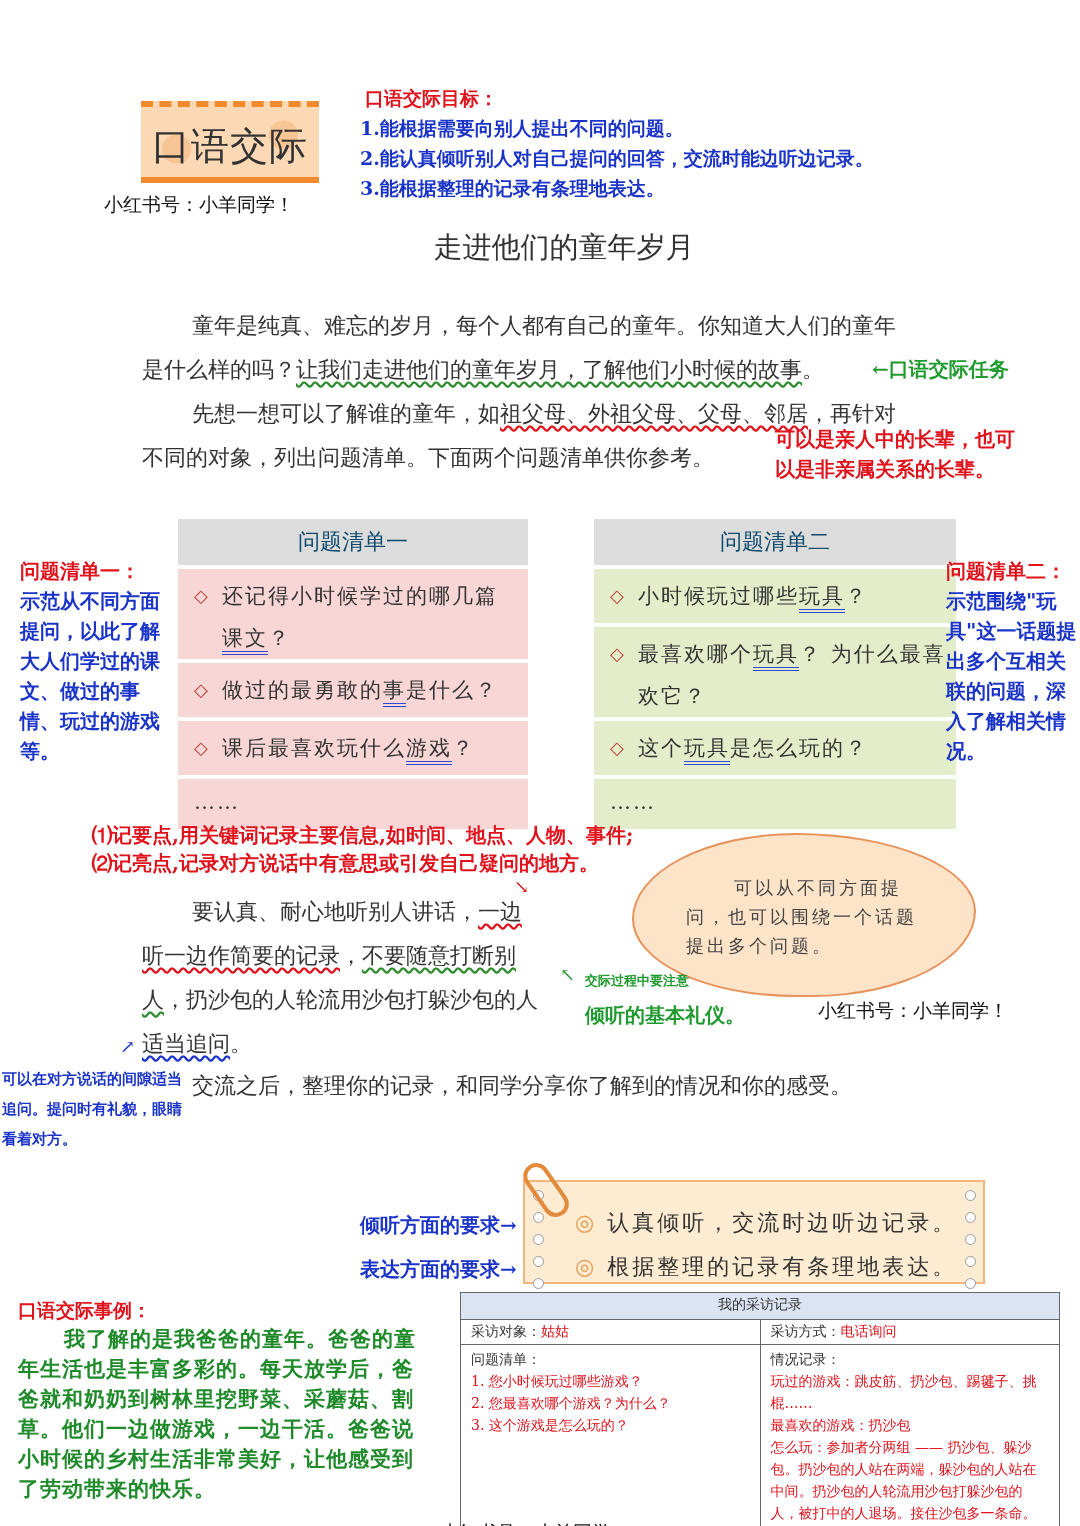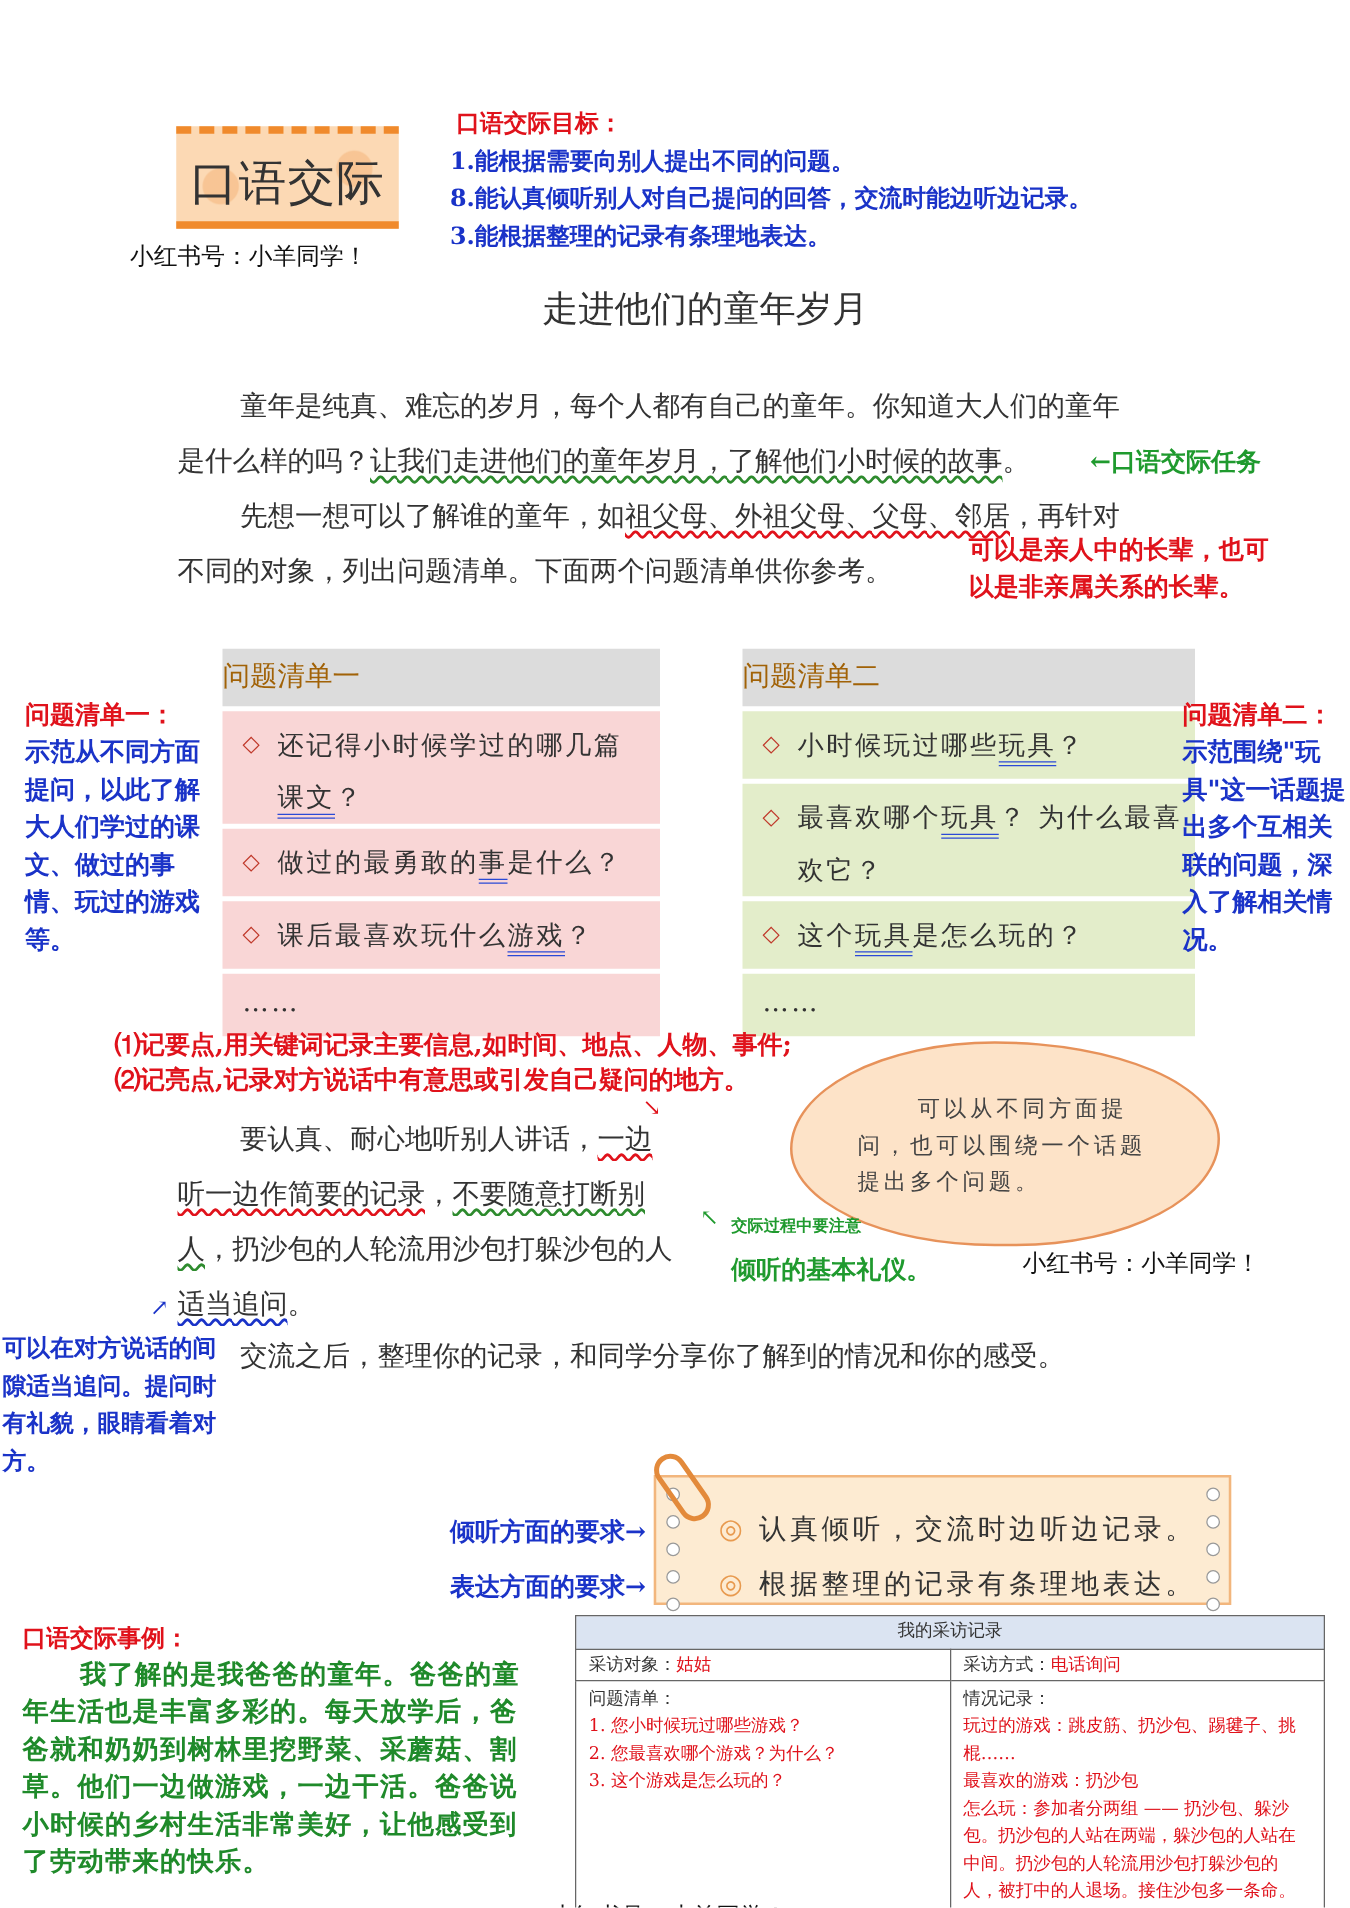--- a/index.html
+++ b/index.html
@@ -40,22 +40,22 @@
   .wavy-red { text-decoration:underline wavy #e0121b; text-underline-offset:4px; }
   .wavy-blue { text-decoration:underline wavy #1a33c8; text-underline-offset:4px; }
 
   .note-green { color:#1f9a2e; font-weight:bold; }
   .note-red { color:#e0121b; font-weight:bold; }
   .note-blue { color:#1a33c8; font-weight:bold; }
 
   
   .qlist { width:350px; }
   .qhead {
-    height:46px; background:#dcdcdc; line-height:46px;
-    font-size:22px; color:#a16207; margin-bottom:4px;
+    height:46px; background:#dcdcdc; text-align:center; line-height:46px;
+    font-size:22px; color:#0c4a6e; margin-bottom:4px;
   }
   .qitem { position:relative; margin-bottom:4px; padding:6px 10px 6px 44px; font-size:21px; line-height:42px; color:#333; letter-spacing:2px; }
   .qitem .diamond { position:absolute; left:16px; top:6px; color:#c0392b; font-size:18px; }
   .pink .qitem { background:#f9d6d6; }
   .green .qitem { background:#e3edca; }
   .dbl { border-bottom:4px double #2b49d6; padding-bottom:1px; }
   .qitem.more { padding-left:16px; height:38px; line-height:34px; }
 
   .side-note { font-size:20px; line-height:30px; font-weight:bold; }
 
@@ -92,21 +92,21 @@
 </head>
 <body>
 
 <div class="abs banner">
   <div class="banner-title">口语交际</div>
 </div>
 <div class="abs watermark" style="left:104px; top:172px;">小红书号：小羊同学！</div>
 
 <div class="abs goal-head kai">口语交际目标：</div>
 <div class="abs goal-line" style="left:360px; top:116px;">1.能根据需要向别人提出不同的问题。</div>
-<div class="abs goal-line" style="left:360px; top:146px;">8.能认真倾听别人对自己提问的回答，交流时能边听边记录。</div>
+<div class="abs goal-line" style="left:360px; top:146px;">2.能认真倾听别人对自己提问的回答，交流时能边听边记录。</div>
 <div class="abs goal-line" style="left:360px; top:176px;">3.能根据整理的记录有条理地表达。</div>
 
 <div class="abs main-title">走进他们的童年岁月</div>
 
 <div class="abs para" style="left:192px; top:304px;">童年是纯真、难忘的岁月，每个人都有自己的童年。你知道大人们的童年</div>
 <div class="abs para" style="left:142px; top:348px; white-space:nowrap;">
   <span>是什么样的吗？</span><span class="wavy-green">让我们走进他们的童年岁月，了解他们小时候的故事</span><span>。</span>
 </div>
 <div class="abs note-green" style="left:872px; top:356px; font-size:20px;">←口语交际任务</div>
 
@@ -177,21 +177,21 @@
 <div class="abs para" style="left:142px; top:978px; white-space:nowrap;">
   <span class="wavy-green">人</span><span>，扔沙包的人轮流用沙包打躲沙包的人</span>
 </div>
 <div class="abs para" style="left:142px; top:1022px; white-space:nowrap;">
   <span class="wavy-blue">适当追问</span><span>。</span>
 </div>
 <div class="abs" style="left:560px; top:964px; color:#1f9a2e; font-size:18px;">↖</div>
 <div class="abs note-green" style="left:585px; top:972px; font-size:13px;">交际过程中要注意</div>
 <div class="abs note-green" style="left:585px; top:1002px; font-size:20px;">倾听的基本礼仪。</div>
 <div class="abs" style="left:120px; top:1036px; color:#1a33c8; font-size:18px;">↗</div>
-<div class="abs side-note note-blue" style="left:2px; top:1064px; width:182px; font-size:19px;">可以在对方说话的间隙适当追问。提问时有礼貌，眼睛看着对方。</div>
+<div class="abs side-note note-blue" style="left:2px; top:1064px; width:182px; font-size:15px;">可以在对方说话的间隙适当追问。提问时有礼貌，眼睛看着对方。</div>
 <div class="abs para" style="left:192px; top:1064px;">交流之后，整理你的记录，和同学分享你了解到的情况和你的感受。</div>
 
 <div class="abs card">
   <div class="holes" style="left:8px;">
     <div class="hole"></div>
       <div class="hole"></div>
       <div class="hole"></div>
       <div class="hole"></div>
       <div class="hole"></div>
   </div>

